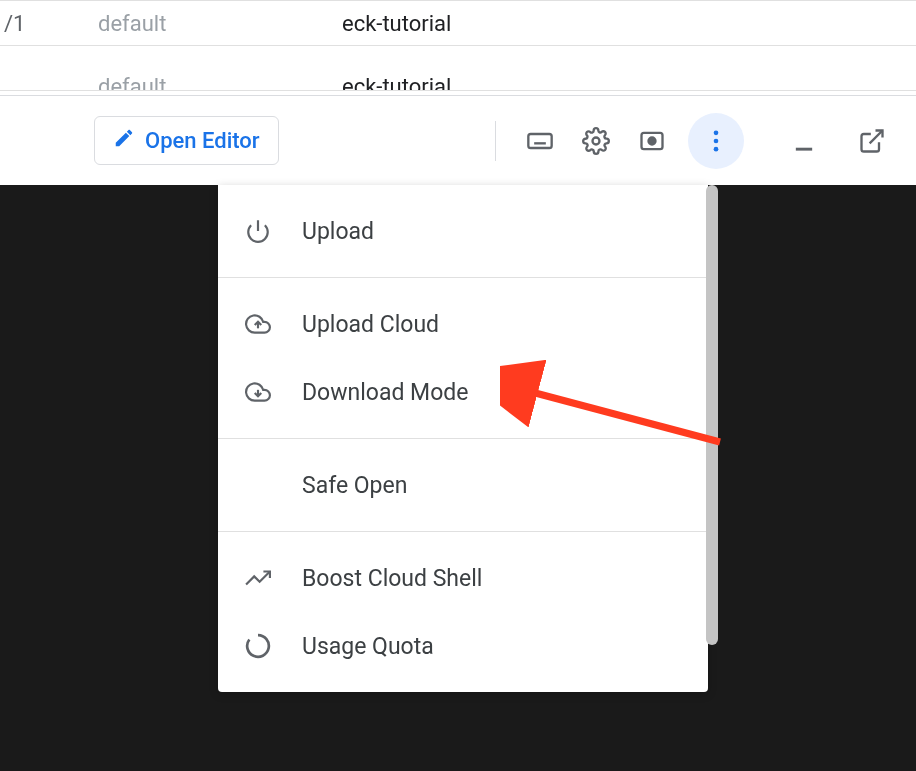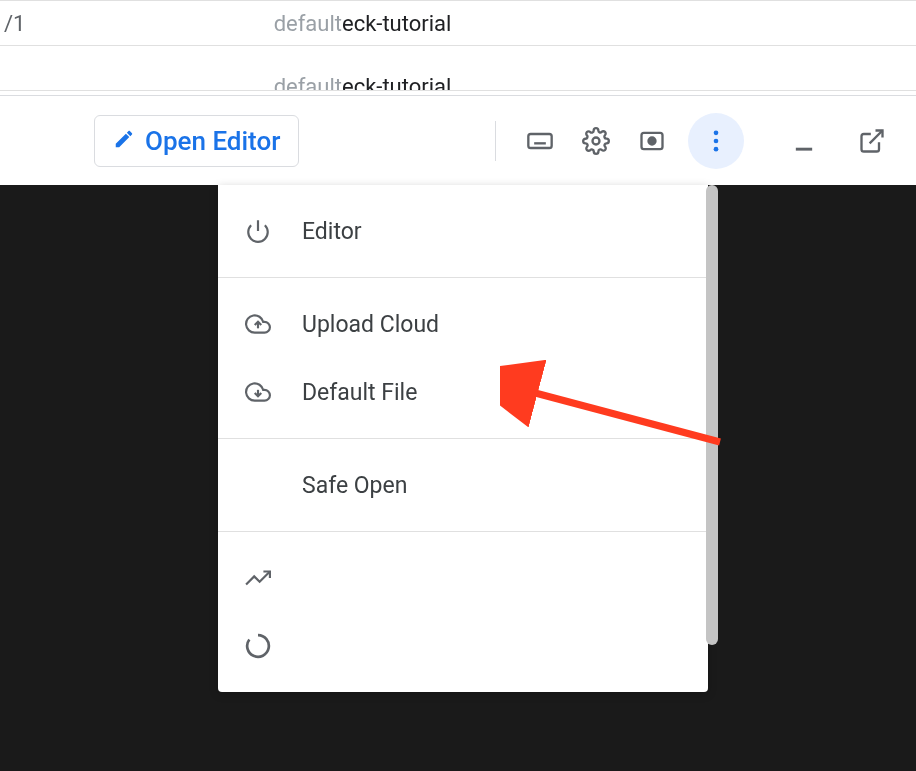--- a/index.html
+++ b/index.html
@@ -33,21 +33,20 @@
       width: 94px;
       font-size: 22px;
       color: #5f6368;
       font-weight: 400;
     }
     .col2 {
       width: 244px;
       font-size: 22px;
       color: #9aa0a6;
       font-weight: 400;
-      text-align: right;
     }
     .col3 {
       font-size: 22px;
       color: #202124;
       font-weight: 400;
     }
     .table-row.second {
       height: 45px;
       overflow: hidden;
     }
@@ -76,21 +75,21 @@
       padding-left: 94px;
     }
     .open-editor-btn {
       display: inline-flex;
       align-items: center;
       gap: 10px;
       border: 1px solid #dadce0;
       border-radius: 6px;
       background: #fff;
       color: #1a73e8;
-      font-size: 26px;
+      font-size: 22px;
       font-weight: 500;
       padding: 10px 18px;
       cursor: pointer;
     }
     .open-editor-btn svg {
       width: 22px;
       height: 22px;
     }
     .toolbar-right {
       display: flex;
@@ -273,21 +272,21 @@
 
 <div class="dropdown-menu">
   <div class="menu-section">
     <div class="menu-item">
       <span class="menu-icon">
         <svg viewBox="0 0 24 24" fill="none" stroke="currentColor" stroke-width="2">
             <path d="M18.36 6.64a9 9 0 1 1-12.73 0"></path>
             <line x1="12" y1="2" x2="12" y2="12"></line>
           </svg>
       </span>
-      <span>Editor</span>
+      <span>Upload</span>
     </div>
   </div>
   <div class="menu-divider"></div>
   <div class="menu-section">
     <div class="menu-item">
       <span class="menu-icon">
         <svg viewBox="0 0 24 24" fill="none" stroke="currentColor" stroke-width="2">
             <path d="M18 10h-1.26A8 8 0 1 0 9 20h9a5 5 0 0 0 0-10z"></path>
             <polyline points="12 16 12 10"></polyline>
             <polyline points="9 13 12 10 15 13"></polyline>
@@ -296,46 +295,48 @@
       <span>Upload Cloud</span>
     </div>
     <div class="menu-item">
       <span class="menu-icon">
         <svg viewBox="0 0 24 24" fill="none" stroke="currentColor" stroke-width="2">
             <path d="M18 10h-1.26A8 8 0 1 0 9 20h9a5 5 0 0 0 0-10z"></path>
             <polyline points="12 10 12 16"></polyline>
             <polyline points="9 13 12 16 15 13"></polyline>
           </svg>
       </span>
-      <span>Default File</span>
+      <span>Download Mode</span>
     </div>
   </div>
   <div class="menu-divider"></div>
   <div class="menu-section">
     <div class="menu-item">
       <span class="menu-icon blank"></span>
       <span>Safe Open</span>
     </div>
   </div>
   <div class="menu-divider"></div>
   <div class="menu-section">
     <div class="menu-item">
       <span class="menu-icon">
         <svg viewBox="0 0 24 24" fill="none" stroke="currentColor" stroke-width="2">
             <polyline points="23 6 13.5 15.5 8.5 10.5 1 18"></polyline>
             <polyline points="17 6 23 6 23 12"></polyline>
           </svg>
       </span>
+      <span>Boost Cloud Shell</span>
     </div>
     <div class="menu-item">
       <span class="menu-icon">
         <svg viewBox="0 0 24 24" fill="none" stroke="currentColor" stroke-width="2.5">
             <path d="M12 2 A10 10 0 1 1 4 6"></path>
           </svg>
       </span>
+      <span>Usage Quota</span>
     </div>
   </div>
 </div>
 
 <div class="scrollbar"></div>
 
 <div class="arrow-annotation">
   <svg width="240" height="100" viewBox="0 0 240 100">
     <defs>
       <marker id="arrowhead" markerWidth="12" markerHeight="10" refX="2" refY="5" orient="auto">

